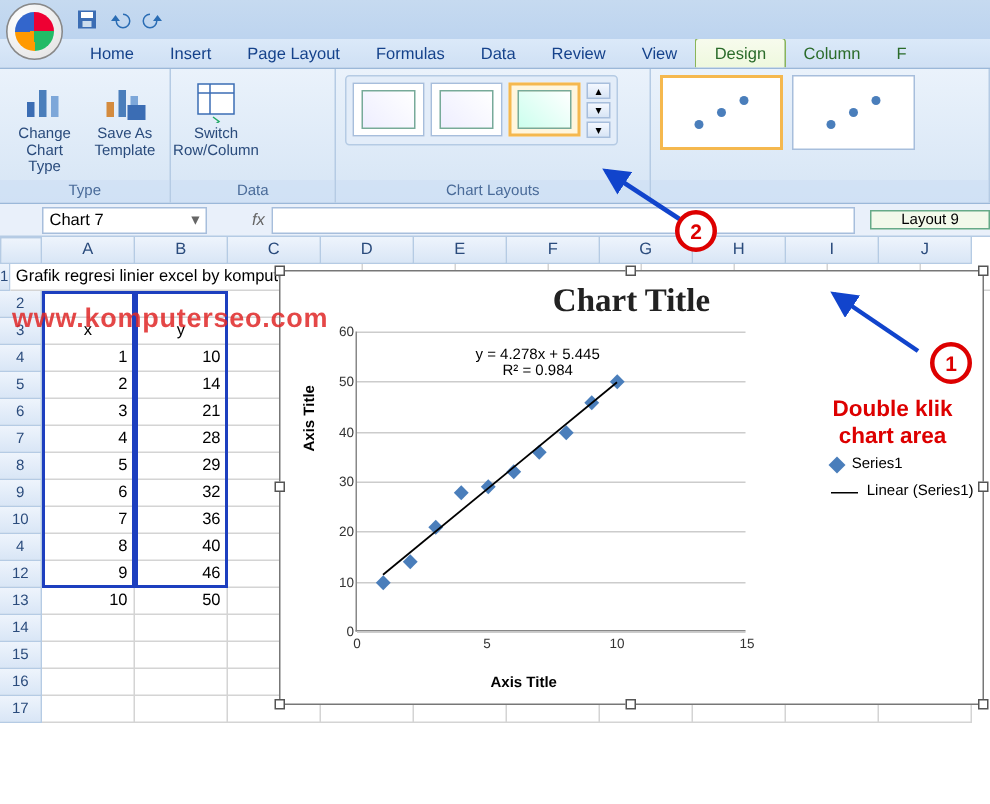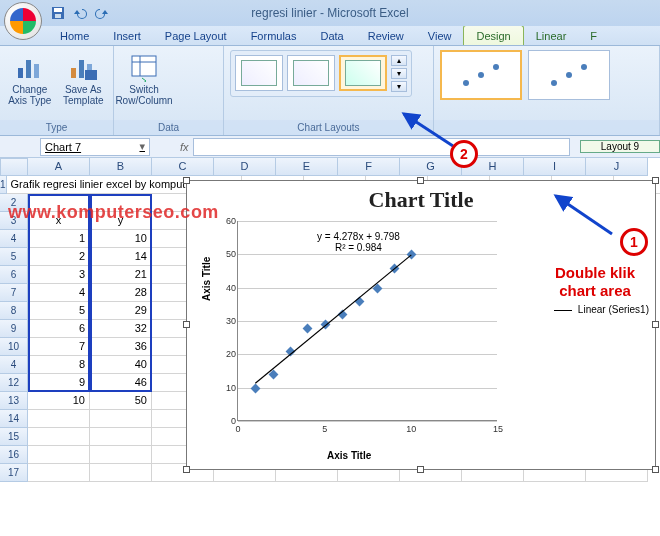--- a/index.html
+++ b/index.html
@@ -35,21 +35,21 @@
 .thumb-mini { width:36px; height:26px; border:1px solid #7a9; background:linear-gradient(45deg,#eef,#fff); position:relative; }
 .more-col { width:16px; display:flex; flex-direction:column; gap:2px; }
 .more-btn { height:11px; background:linear-gradient(#f4f8ff,#d8e5f5); border:1px solid #a7bedc; font-size:8px; text-align:center; }
 
 
 .style-thumb { width:82px; height:50px; background:#fff; border:1px solid #a7bedc; display:flex; align-items:center; justify-content:center; }
 .style-thumb.sel { border:2px solid #f5b84e; }
 
 
 .fbar-row { height:22px; border-bottom:1px solid #b5cbe4; display:flex; align-items:center; background:#e9f0fa; }
-.namebox { width:110px; height:18px; border:1px solid #a7bedc; background:#fff; margin-left:40px; display:flex; align-items:center; padding:0 4px; font-size:11px;text-decoration:underline; }
+.namebox { width:110px; height:18px; border:1px solid #a7bedc; background:#fff; margin-left:28px; display:flex; align-items:center; padding:0 4px; font-size:11px; }
 .fx-label { margin-left:30px; font-style:italic; color:#666; }
 .fx-input { flex:1; height:18px; border:1px solid #a7bedc; background:#fff; margin-left:4px; margin-right:4px; }
 .layout-label { width:80px; border:1px solid #6a8; background:#f2f9ea; text-align:center; font-size:10px; margin-left:6px; }
 
 
 .sheet { position:relative; }
 .colheads { display:flex; height:18px; }
 .corner { width:28px; background:linear-gradient(#eef4fc,#d9e6f6); border:1px solid #b5cbe4; }
 .ch { flex:0 0 62px; background:linear-gradient(#eef4fc,#d9e6f6); border-right:1px solid #b5cbe4; border-bottom:1px solid #b5cbe4; text-align:center; font-size:11px; color:#2a4b7c; line-height:17px; }
 .rows { }
@@ -104,48 +104,47 @@
       <svg viewBox="0 0 16 16">
           <path d="M10 4a5 5 0 1 1-5 5H2l3-4 3 4H6a4 4 0 1 0 4-4z" fill="#2b6db4"></path>
         </svg>
     </span>
     <span class="qat-ico">
       <svg viewBox="0 0 16 16">
           <path d="M6 4a5 5 0 1 0 5 5h3l-3-4-3 4h2a4 4 0 1 1-4-4z" fill="#2b6db4"></path>
         </svg>
     </span>
   </div>
-  <div class="title-text">regresi linier - Microsoft Excel</div>
 </div>
 
 <div class="tabs">
   <div class="tab blue">Home</div>
   <div class="tab blue">Insert</div>
   <div class="tab blue">Page Layout</div>
   <div class="tab blue">Formulas</div>
   <div class="tab blue">Data</div>
   <div class="tab blue">Review</div>
   <div class="tab blue">View</div>
   <div class="tab active" style="color:#2a6b2a">Design</div>
-  <div class="tab" style="color:#2a6b2a">Linear</div>
+  <div class="tab" style="color:#2a6b2a">Column</div>
   <div class="tab" style="color:#2a6b2a">F</div>
 </div>
 
 <div class="ribbon">
   <div class="group" style="width:114px">
     <div class="group-body">
       <div class="big-btn">
         <span class="ic">
           <svg viewBox="0 0 32 32">
               <rect x="4" y="18" width="5" height="10" fill="#3b6db4"></rect>
               <rect x="12" y="10" width="5" height="18" fill="#4a7ebb"></rect>
               <rect x="20" y="14" width="5" height="14" fill="#7da7d9"></rect>
             </svg>
         </span>
-        <span>Change Axis Type</span>
+        <span>Change Chart Type</span>
       </div>
       <div class="big-btn">
         <span class="ic">
           <svg viewBox="0 0 32 32">
               <rect x="4" y="18" width="5" height="10" fill="#d48b3e"></rect>
               <rect x="12" y="10" width="5" height="18" fill="#4a7ebb"></rect>
               <rect x="20" y="14" width="5" height="14" fill="#7da7d9"></rect>
               <rect x="18" y="20" width="12" height="10" fill="#3b6db4"></rect>
             </svg>
         </span>
@@ -518,25 +517,29 @@
         <div style="position: absolute; width: 7px; height: 7px; background: rgb(74, 126, 187); transform: rotate(45deg); left: 118.333px; top: 77px;"></div>
         <div style="position: absolute; width: 7px; height: 7px; background: rgb(74, 126, 187); transform: rotate(45deg); left: 135.667px; top: 63.6667px;"></div>
         <div style="position: absolute; width: 7px; height: 7px; background: rgb(74, 126, 187); transform: rotate(45deg); left: 153px; top: 43.6667px;"></div>
         <div style="position: absolute; width: 7px; height: 7px; background: rgb(74, 126, 187); transform: rotate(45deg); left: 170.333px; top: 30.3333px;"></div>
         <svg width="260" height="200" style="position: absolute; left: 0px; top: 0px;">
           <line x1="17.333333333333332" y1="162.18666666666667" x2="173.33333333333331" y2="33.846666666666664" stroke="#000" stroke-width="1.2"></line>
         </svg>
       </div>
 
     <div class="eq">
-      <div>y = 4.278x + 9.798</div>
+      <div>y = 4.278x + 5.445</div>
       <div>R² = 0.984</div>
     </div>
 
     <div class="legend">
+      <div class="legend-row">
+          <span class="diam"></span>
+          <span>Series1</span>
+        </div>
       <div class="legend-row">
           <span class="trendline-sw"></span>
           <span>Linear (Series1)</span>
         </div>
     </div>
   </div>
 </div>
 
 <div class="anno-circle" style="right:12px; top:228px;">1</div>
 <svg class="arrow" style="right:40px; top:190px;" width="70" height="50">

